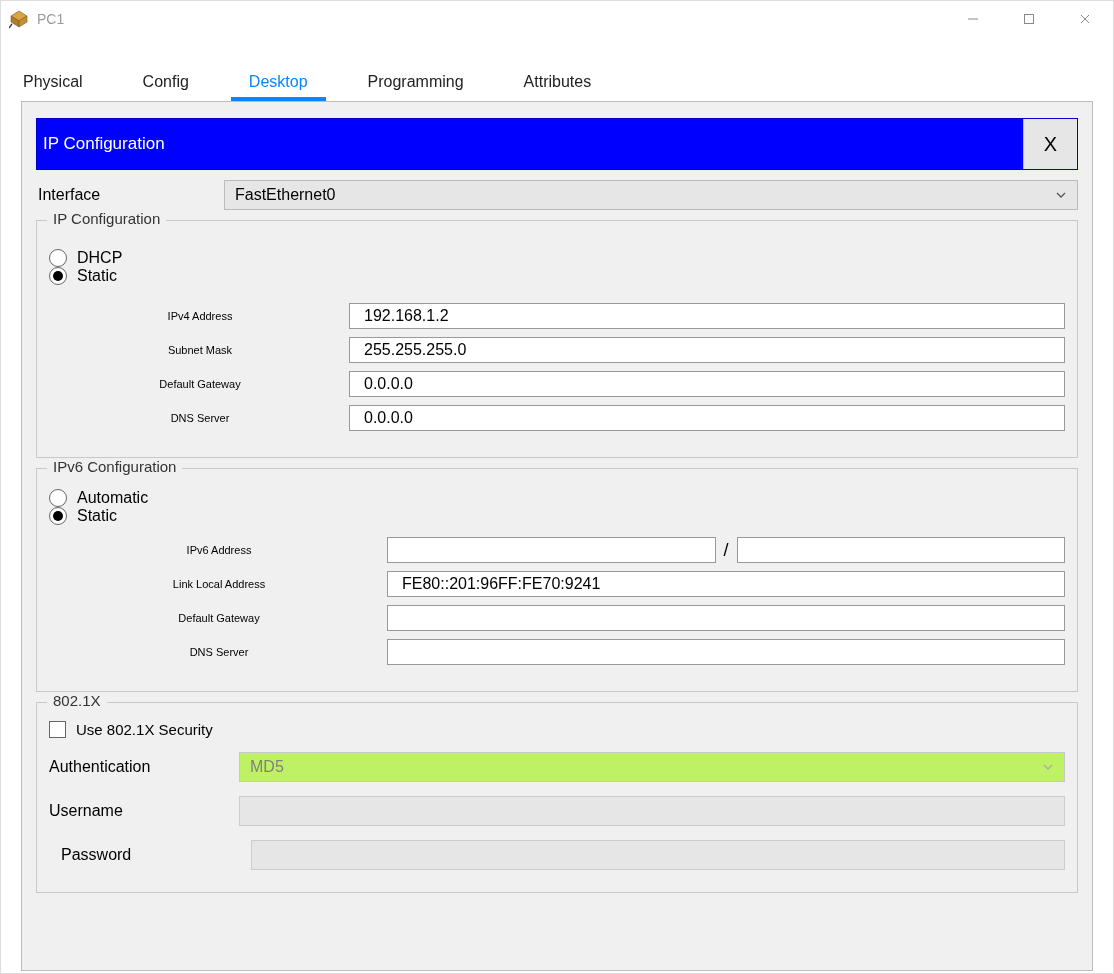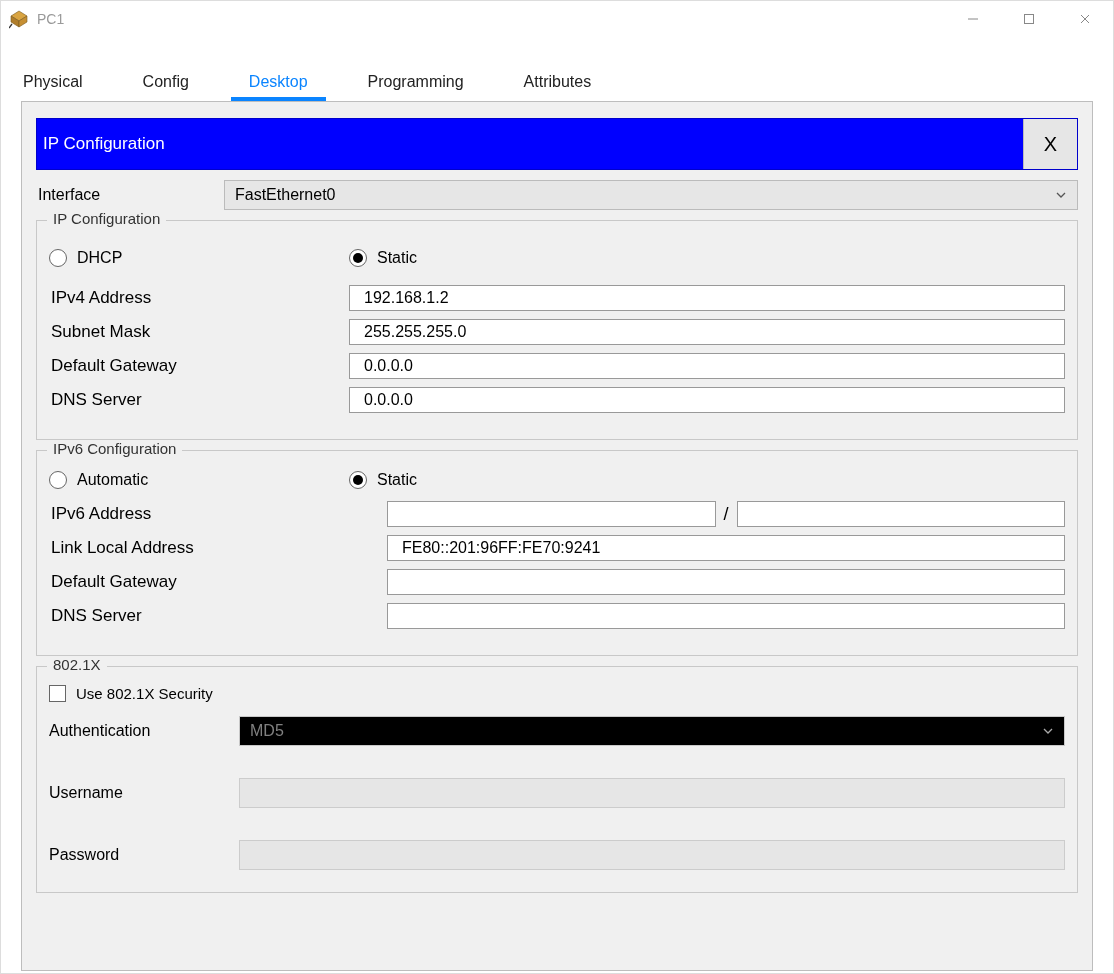--- a/index.html
+++ b/index.html
@@ -133,55 +133,55 @@
   }
   .fs .legend {
     position: absolute;
     top: -11px;
     left: 10px;
     background: #f0f0f0;
     padding: 0 6px;
     font-size: 15px;
     color: #333;
   }
-  .radio-row { display:flex; align-items:flex-start; padding: 14px 0 18px 0;}
+  .radio-row { display:flex; align-items:flex-start; padding: 14px 0 18px 0; flex-direction: column;}
   .radio-group { display:flex; align-items:center; width: 300px; }
   .radio {
     width: 18px; height: 18px; border:1px solid #666; border-radius:50%;
     display:flex;align-items:center;justify-content:center; margin-right:10px;
     background:#fff;
   }
   .radio.sel::after{content:"";width:10px;height:10px;background:#000;border-radius:50%;}
   .radio-lbl { font-size:16px;}
 
   .form-row { display:flex; align-items:center; margin-bottom:8px;}
-  .form-row .flbl { width: 300px; font-size:17px; padding-left:2px;}
+  .form-row .flbl { width: 300px; font-size:11px; padding-left:2px;text-align:center;}
   .form-row .flbl.wide { width: 338px; }
   .form-row input[type=text] {
     flex:1;
     height:26px;
     border:1px solid #999;
     background:#fff;
     padding:0 14px;
     font-size:16px;
     font-family: inherit;
   }
   .slash { padding: 0 8px; font-size:18px;}
   .prefix-input { width: 150px; flex:0 0 150px;}
 
   
   .cb-row { display:flex; align-items:center; padding:4px 0 14px 0;text-align:right;}
   .cb {
     width:17px;height:17px;border:1px solid #666;background:#fff;margin-right:10px;
   }
 
-  .auth-row { display:flex; align-items:center; margin-bottom:32px;}
+  .auth-row { display:flex; align-items:center; margin-bottom:14px;}
   .auth-row .albl { width:190px; font-size:16px;}
   .auth-sel {
-    flex:1;height:30px;background:#000000;border:1px solid #c8c8c8;color:#808080;
+    flex:1;height:30px;background:#bef264;border:1px solid #c8c8c8;color:#808080;
     display:flex;align-items:center;justify-content:space-between;padding:0 10px;font-size:16px;
   }
   .auth-input {
     flex:1;height:30px;background:#e6e6e6;border:1px solid #ccc;padding:0 8px;font-size:16px;font-family:inherit;
   }
 </style>
 </head>
 <body>
 
 <div class="window">
@@ -315,20 +315,20 @@
           <span>MD5</span>
           <svg class="chev" viewBox="0 0 12 12">
               <polyline points="2,4 6,8 10,4" fill="none" stroke="#aaa" stroke-width="1.3"></polyline>
             </svg>
         </div>
       </div>
       <div class="auth-row">
         <div class="albl">Username</div>
         <input type="text" class="auth-input" disabled="" value="" style="">
       </div>
-      <div class="auth-row" style="margin-bottom:4px;">
+      <div class="auth-row" style="margin-bottom:4px;margin-left:12px;">
         <div class="albl">Password</div>
         <input type="text" class="auth-input" disabled="" value="" style="">
       </div>
     </div>
 
   </div>
 </div>
 
 </body></html>

